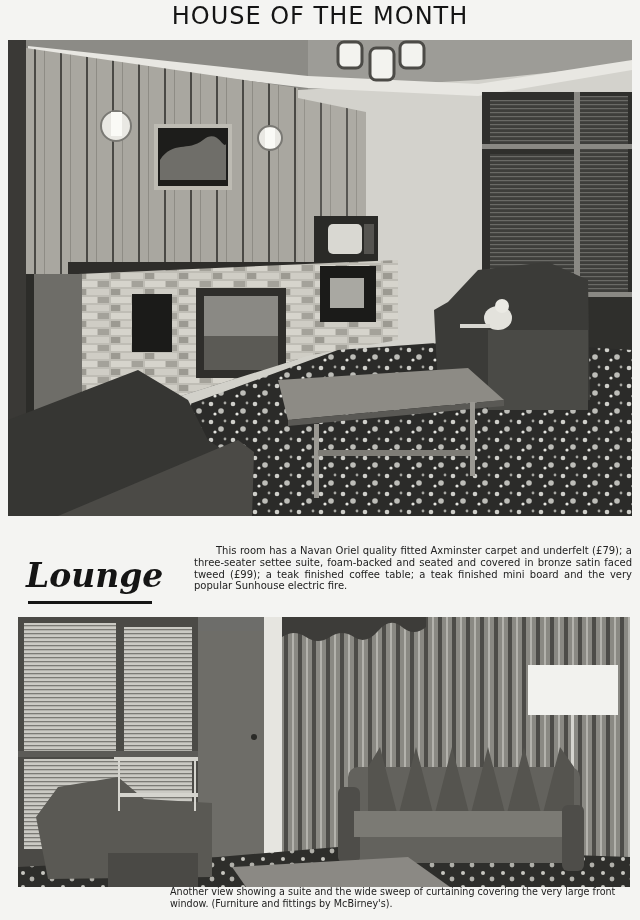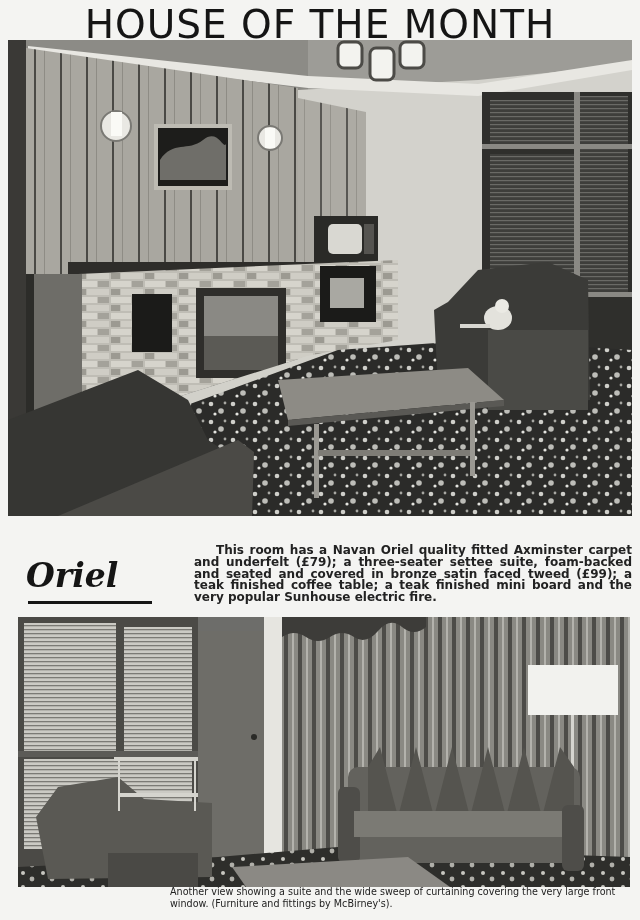--- a/index.html
+++ b/index.html
@@ -1,23 +1,23 @@
 <!DOCTYPE html>
 <html><head>
 <meta charset="utf-8">
 <style>
   html,body{margin:0;padding:0;}
   body{width:640px;height:920px;background:#f4f4f2;position:relative;overflow:hidden;font-family:"DejaVu Sans",sans-serif;color:#1a1a1a;}
-  .title{position:absolute;left:0;top:2px;width:640px;text-align:center;font-family:"DejaVu Sans",sans-serif;font-size:39px;letter-spacing:1px;font-weight:400;color:#151515;}
+  .title{position:absolute;left:0;top:2px;width:640px;text-align:center;font-family:"DejaVu Sans",sans-serif;font-size:24px;letter-spacing:1px;font-weight:400;color:#151515;}
   .photo{position:absolute;overflow:hidden;background:#6d6d6a;}
   #photo1{left:8px;top:40px;width:624px;height:476px;}
   #photo2{left:18px;top:617px;width:612px;height:270px;}
   .heading{position:absolute;left:26px;top:556px;font-family:"DejaVu Serif",serif;font-style:italic;font-weight:700;font-size:33px;color:#151515;}
   .rule{position:absolute;left:28px;top:601px;width:124px;height:3px;background:#151515;}
-  .body-text{position:absolute;left:194px;top:545px;width:438px;font-size:12px;line-height:11.8px;text-align:justify;color:#222;font-weight:bold;}
+  .body-text{position:absolute;left:194px;top:545px;width:438px;font-size:10px;line-height:11.8px;text-align:justify;color:#222;}
   .body-text p{margin:0;text-indent:0;}
   .body-text p.ind{text-indent:22px;}
   .caption{position:absolute;left:170px;top:886px;width:462px;font-size:9.6px;line-height:11.5px;color:#222;text-align:left;}
 </style>
 </head>
 <body>
 
 <div class="title">HOUSE OF THE MONTH</div>
 
 <div class="photo" id="photo1">
@@ -114,21 +114,21 @@
     <polygon points="280,380 496,360 496,366 280,386" fill="#5a5955"></polygon>
     <rect x="306" y="384" width="5" height="74" fill="#9a9892"></rect>
     <rect x="462" y="362" width="5" height="74" fill="#9a9892"></rect>
     <rect x="310" y="410" width="152" height="6" fill="#7e7c76"></rect>
 
     <polygon points="0,380 130,330 180,360 200,400 230,420 240,476 0,476" fill="#363633"></polygon>
     <polygon points="50,476 230,400 246,412 244,476" fill="#4b4a46"></polygon>
   </svg>
 </div>
 
-<div class="heading">Oriel</div>
+<div class="heading">Lounge</div>
 <div class="rule"></div>
 
 <div class="body-text">
   <p class="ind">This room has a Navan Oriel quality fitted Axminster carpet and underfelt (£79); a three-seater settee suite, foam-backed and seated and covered in bronze satin faced tweed (£99); a teak finished coffee table; a teak finished mini board and the very popular Sunhouse electric fire.</p>
 </div>
 
 <div class="photo" id="photo2">
   <svg width="612" height="270" viewBox="0 0 612 270" xmlns="http://www.w3.org/2000/svg">
     <defs>
       <pattern id="curtain" width="14" height="270" patternUnits="userSpaceOnUse">

